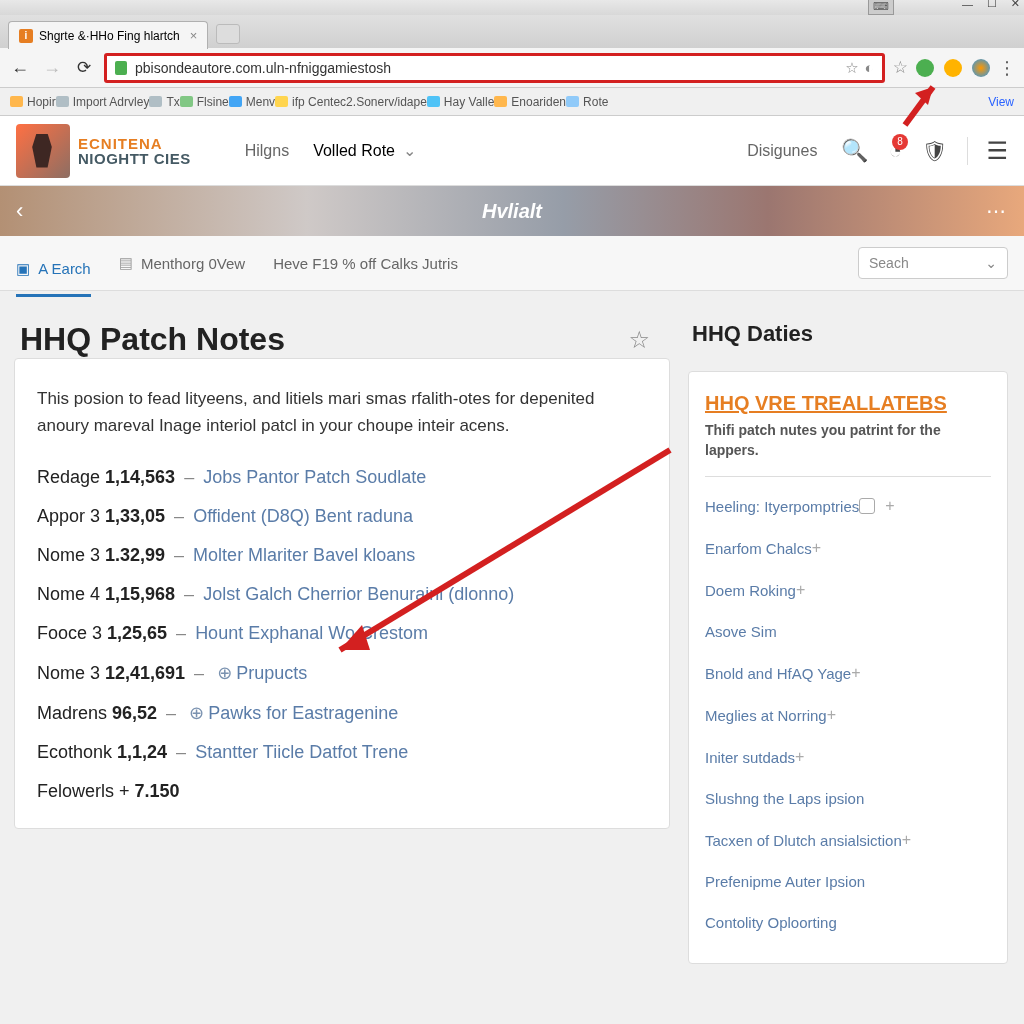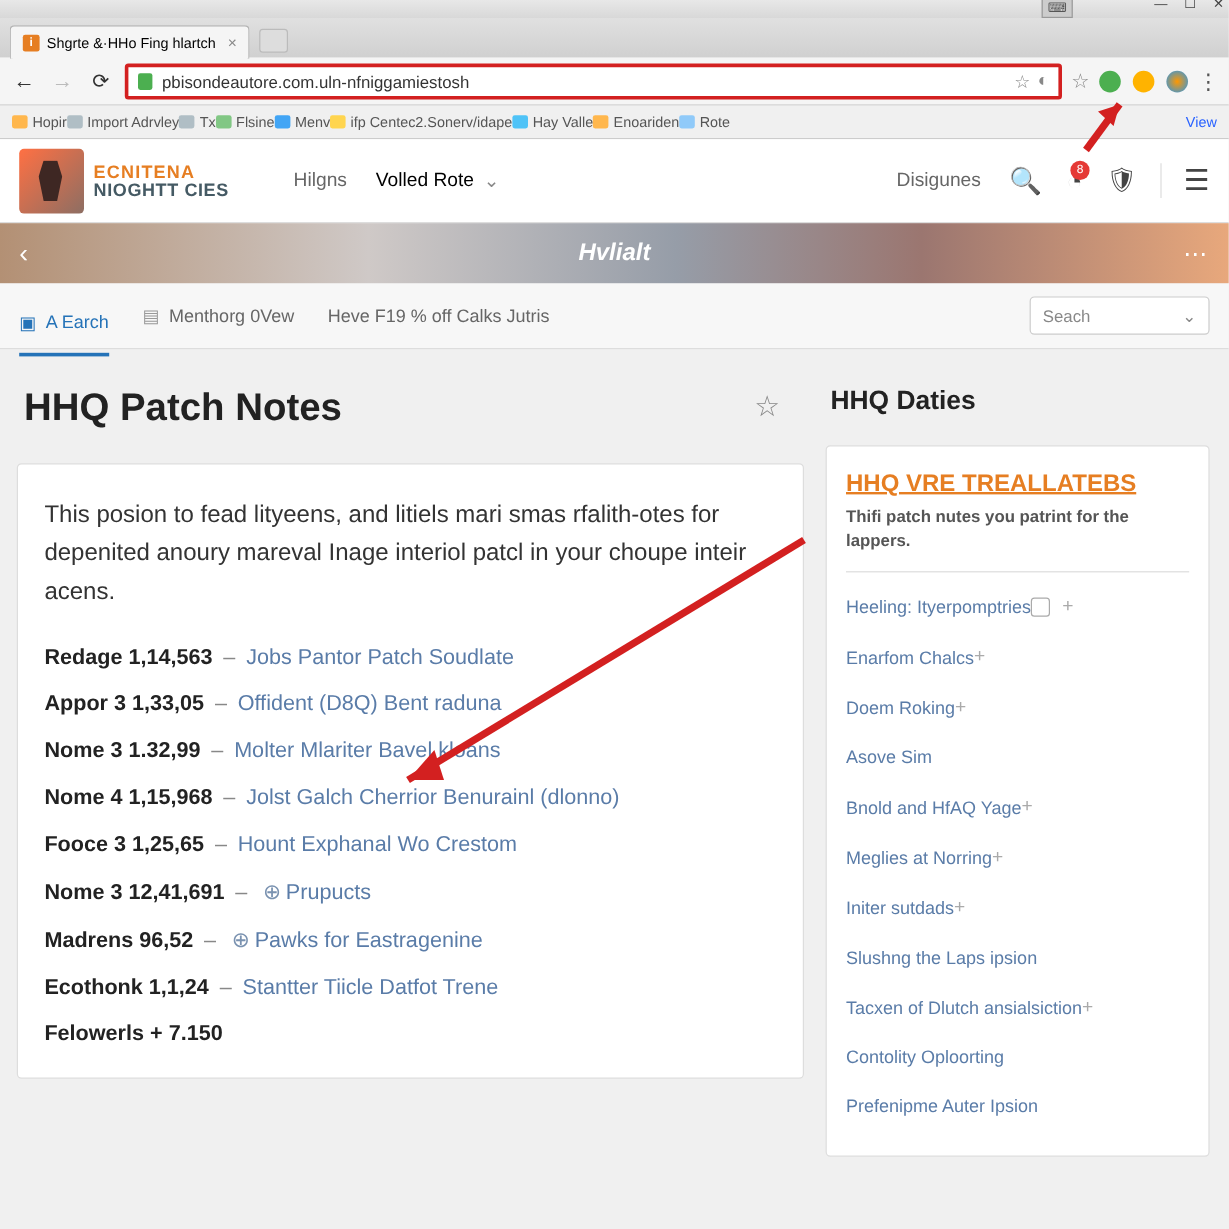--- a/index.html
+++ b/index.html
@@ -59,29 +59,29 @@
 
 
 .subnav { height: 55px; background: #f7f7f7; display: flex; align-items: center; padding: 0 16px; gap: 28px; border-bottom: 1px solid #ddd; }
 .subnav-item { display: flex; align-items: center; gap: 8px; font-size: 15px; color: #666; }
 .subnav-item.active { color: #2573b8; border-bottom: 3px solid #2573b8; padding-bottom: 16px; margin-bottom: -17px; padding-top: 13px; }
 .search-dropdown { margin-left: auto; width: 150px; height: 32px; border: 1px solid #ccc; border-radius: 4px; background: white; padding: 0 10px; display: flex; align-items: center; justify-content: space-between; font-size: 14px; color: #888; }
 
 
 .content { display: flex; padding: 30px 14px 0; gap: 18px; }
 .main-col { width: 656px; }
-.page-title-row { display: flex; align-items: center; gap: 20px; margin-bottom: 28px; padding-left: 6px; }
+.page-title-row { display: flex; align-items: center; gap: 20px; padding-left: 6px; }
 .page-title { font-size: 32px; font-weight: bold; color: #222; }
 .star-fav { font-size: 24px; color: #888; margin-left: auto; margin-right: 20px; }
 
 .content-box { background: white; border: 1px solid #ddd; border-radius: 4px; padding: 26px 22px; }
-.intro-text { font-size: 20px; color: #333; line-height: 1.6; margin-bottom: 28px; }
+.intro-text { font-size: 17px; color: #333; line-height: 1.6; margin-bottom: 28px; }
 .patch-list { display: flex; flex-direction: column; gap: 18px; }
 .patch-row { font-size: 18px; color: #222; }
-.patch-label { font-weight: bold; }
+.patch-label { font-weight: normal; }
 .patch-num { font-weight: bold; }
 .patch-sep { color: #888; margin: 0 4px; }
 .patch-link { color: #5a7ca8; }
 .patch-icon { color: #7a92b0; margin: 0 4px; }
 
 .side-col { width: 320px; }
 .side-title { font-size: 22px; font-weight: bold; color: #222; margin-bottom: 24px; padding-left: 4px; }
 .side-box { background: white; border: 1px solid #ddd; border-radius: 4px; padding: 20px 16px; }
 .side-heading { color: #e67e22; font-size: 20px; font-weight: bold; margin-bottom: 6px; text-decoration: underline; }
 .side-sub { font-size: 14px; color: #555; font-weight: 600; line-height: 1.4; margin-bottom: 16px; }
@@ -302,25 +302,25 @@
             <span class="cat-link">Slushng the Laps ipsion</span>
             <span style="display:flex;align-items:center;gap:6px"></span>
           </div>
           <div class="cat-row">
             <span class="cat-link">Tacxen of Dlutch ansialsiction</span>
             <span style="display:flex;align-items:center;gap:6px">
               <span class="cat-plus">+</span>
             </span>
           </div>
           <div class="cat-row">
+            <span class="cat-link">Prefenipme Auter Ipsion</span>
+            <span style="display:flex;align-items:center;gap:6px"></span>
+          </div>
+          <div class="cat-row">
             <span class="cat-link">Contolity Oploorting</span>
-            <span style="display:flex;align-items:center;gap:6px"></span>
-          </div>
-          <div class="cat-row">
-            <span class="cat-link">Prefenipme Auter Ipsion</span>
             <span style="display:flex;align-items:center;gap:6px"></span>
           </div>
         </div>
     </div>
   </div>
 </div>
 
 <svg class="arrow" style="left:300px; top:420px; width:650px; height:260px;">
   <line class="arrow-line" x1="40" y1="230" x2="370" y2="30"></line>
   <polygon class="arrow-head" points="40,230 70,230 62,205"></polygon>

